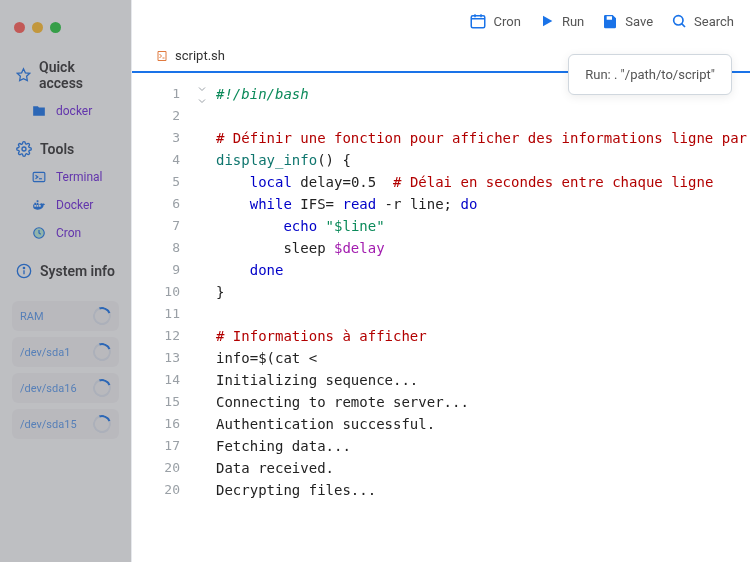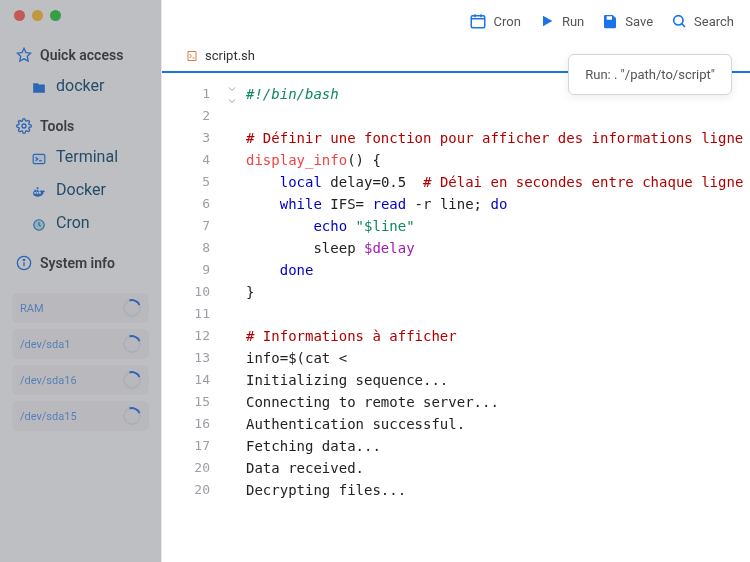--- a/index.html
+++ b/index.html
@@ -9,25 +9,25 @@
       display: flex;
       background: #fff;
       color: #333;
       overflow: hidden;
       position: relative;
     }
 
     
     .sidebar {
       position: relative;
-      width: 162px;
+      width: 132px;
       height: 100%;
       background: #f9fafb;
       border-right: 1px solid #e6e8ec;
-      padding-top: 0;
+      padding-top: 12px;
       font-size: 13px;
     }
     .sidebar-overlay {
       position: absolute;
       inset: 0;
       background: rgba(80,80,90,0.35);
       pointer-events: none;
       z-index: 5;
     }
     .titlebar {
@@ -45,22 +45,22 @@
       display: flex; align-items: center; gap: 8px;
       padding: 22px 14px 6px 16px;
       font-size: 14px; font-weight: 600;
       color: #333;
     }
     .section-header.tight { padding-top: 16px; }
     .section-header svg, .section-header .ico { color: #1a73e8; }
     .nav-item {
       display: flex; align-items: flex-end; gap: 10px;
       padding: 7px 14px 7px 32px;
-      color: #0c4a6e;
-      font-size: 16px;
+      color: #6d28d9;
+      font-size: 12px;
       cursor: pointer;
     }
     .nav-item .ico { color: #1a73e8; flex-shrink: 0; }
 
     .sysinfo {
       padding: 10px 10px 0 10px;
     }
     .metric {
       display: flex; align-items: center; justify-content: space-between;
       padding: 6px 8px;
@@ -134,21 +134,21 @@
     .foldcol { width: 28px; flex-shrink: 0; }
     .code {
       flex: 1;
       white-space: pre;
       padding-left: 0;
       overflow: hidden;
     }
     .row { height: 22px; }
     .c-comment { color: #b20000; }
     .c-hash { color: #0b8a5a; font-style: italic; }
-    .c-func { color: #ef4444; }
+    .c-func { color: #0f766e; }
     .c-kw { color: #0000c8; }
     .c-str { color: #0b8a5a; }
     .c-var { color: #a21caf; }
 
     
     .tooltip {
       position: absolute;
       top: 54px; right: 18px;
       background: #fff;
       border: 1px solid #d0d7de;

